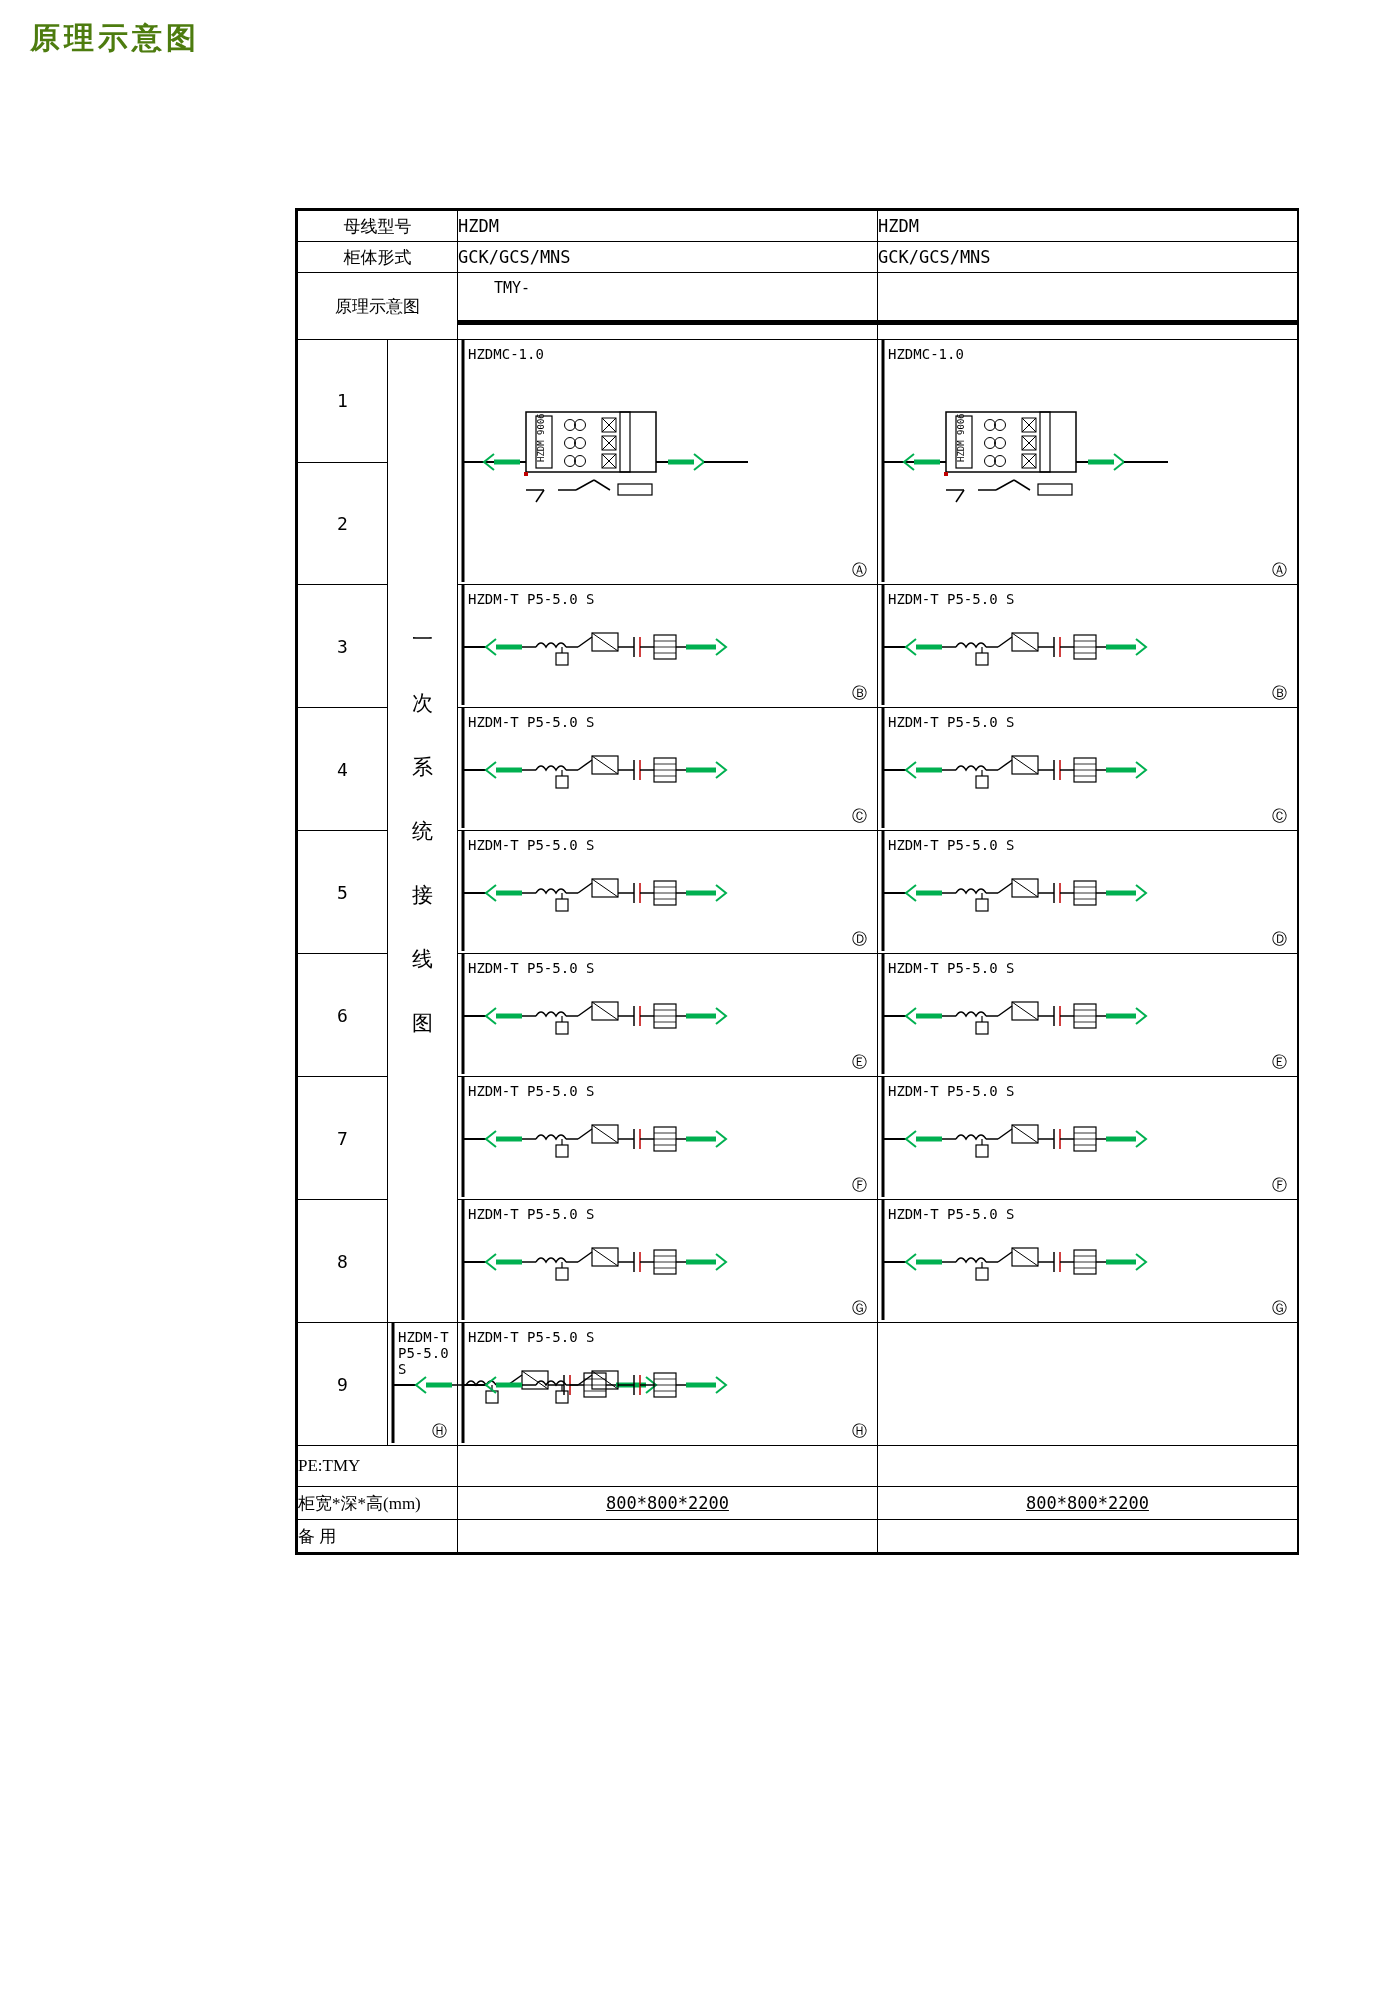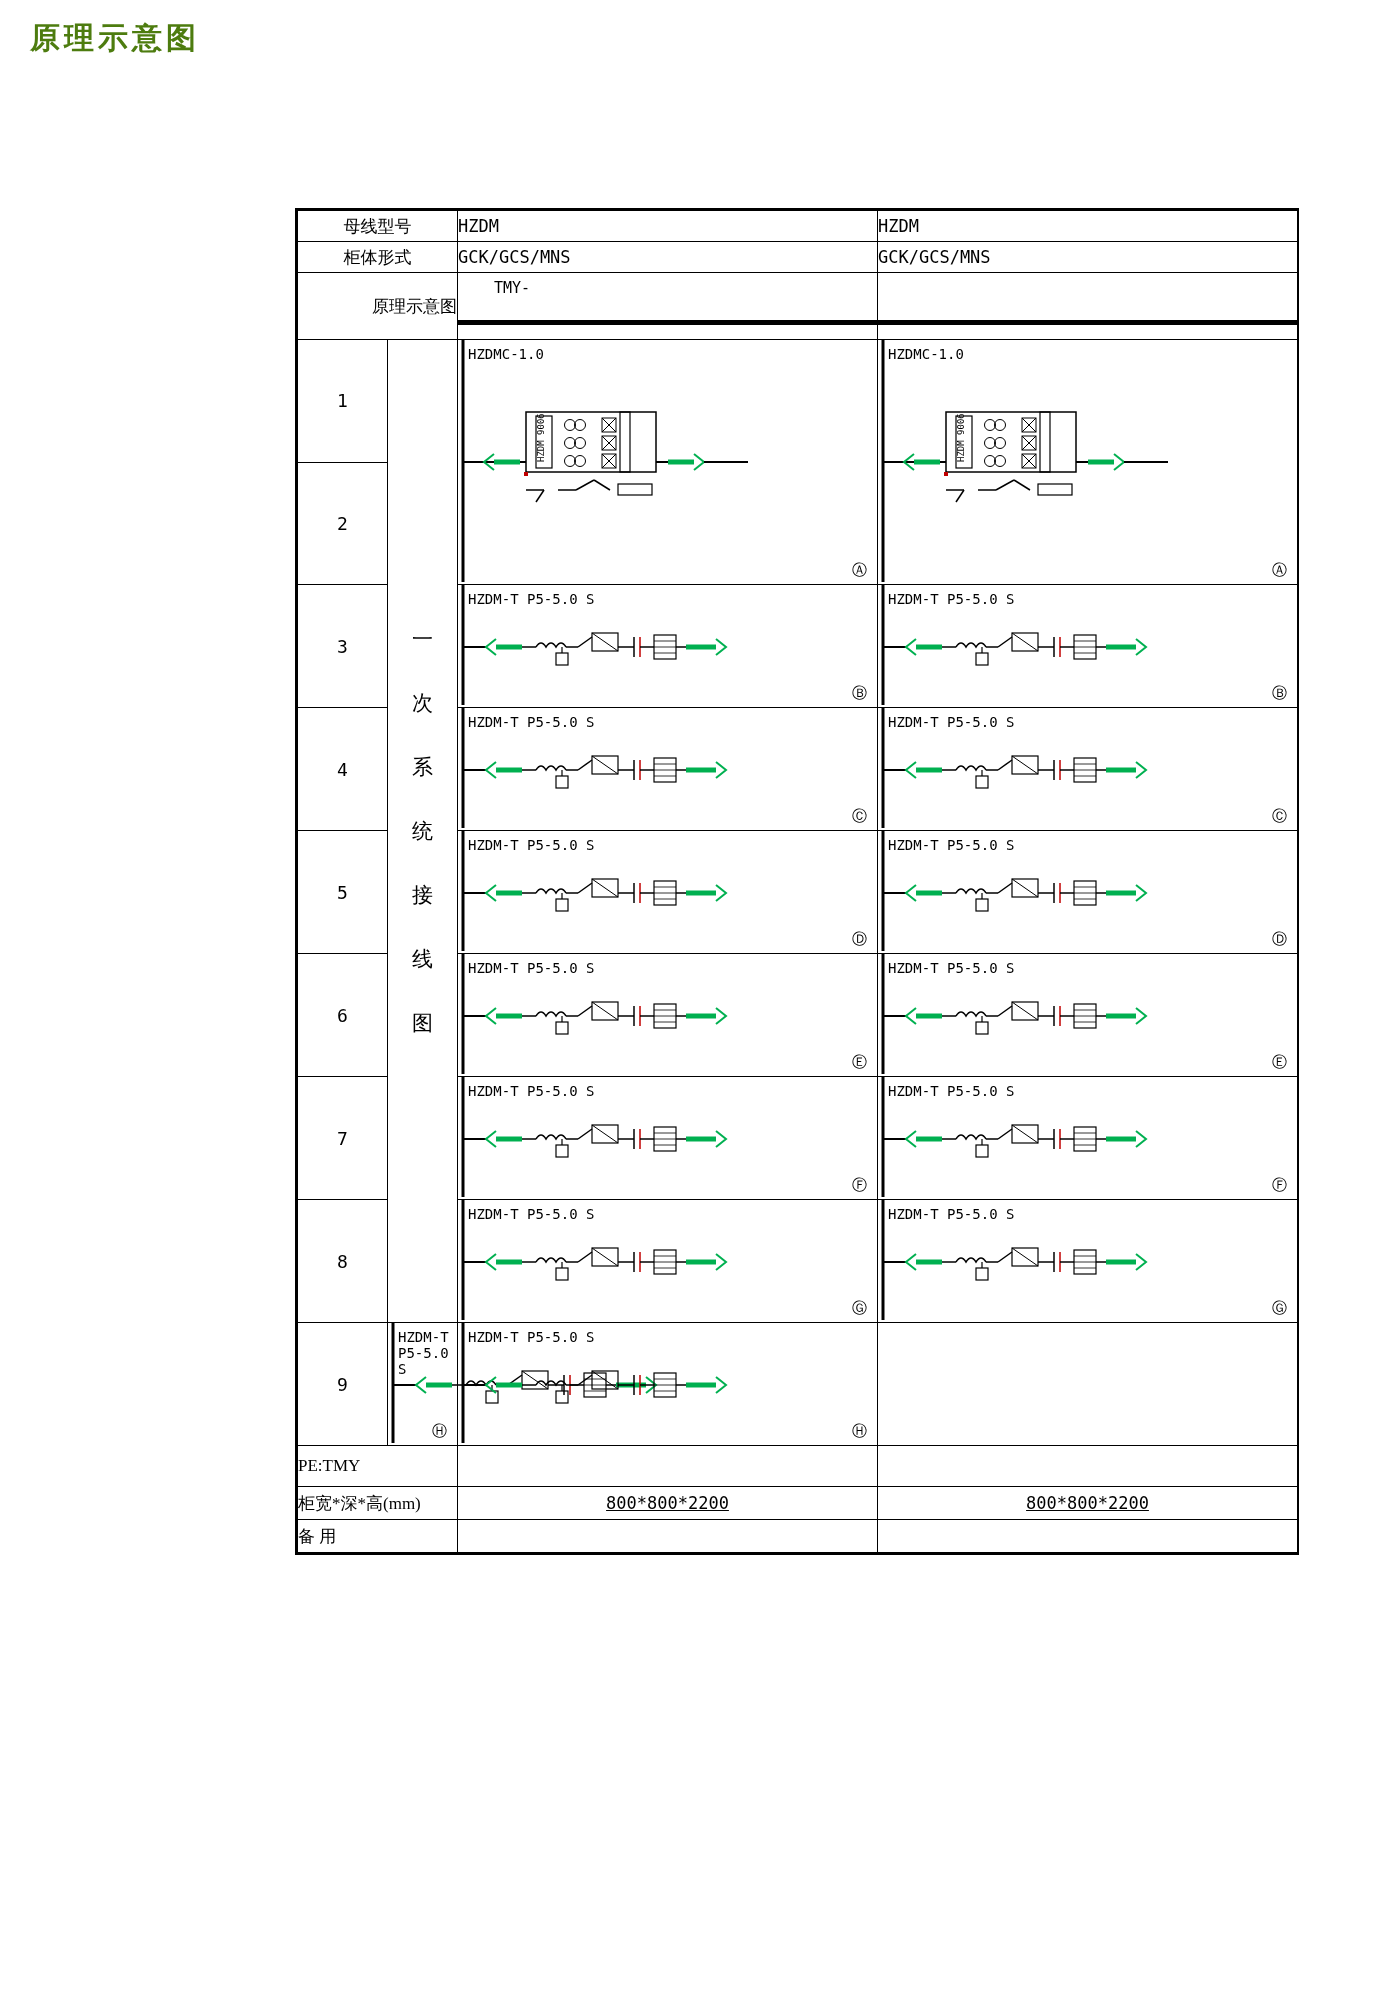--- a/index.html
+++ b/index.html
@@ -16,21 +16,21 @@
   table.main{border-collapse:collapse;width:100%;table-layout:fixed;}
   table.main td{border:1px solid #000;padding:0;vertical-align:middle;}
   .hdr-label{
     text-align:center;font-size:17px;font-family:"DejaVu Sans",sans-serif;
     height:30px;color:#000;
   }
   .hdr-val{
     text-align:left;font-size:17px;font-family:"DejaVu Sans Mono",monospace;
     height:30px;color:#000;
   }
-  .busrow td{height:66px;text-align:right;}
+  .busrow td{height:66px;}
   .bus-label{
     text-align:center;font-size:17px;font-family:"DejaVu Sans",sans-serif;
     vertical-align:middle;
   }
   .bus-cell{position:relative;height:66px;}
   .bus-cell .tmy{
     position:absolute;left:36px;top:6px;font-size:15px;
     font-family:"DejaVu Sans Mono",monospace;
   }
   .bus-bar{

